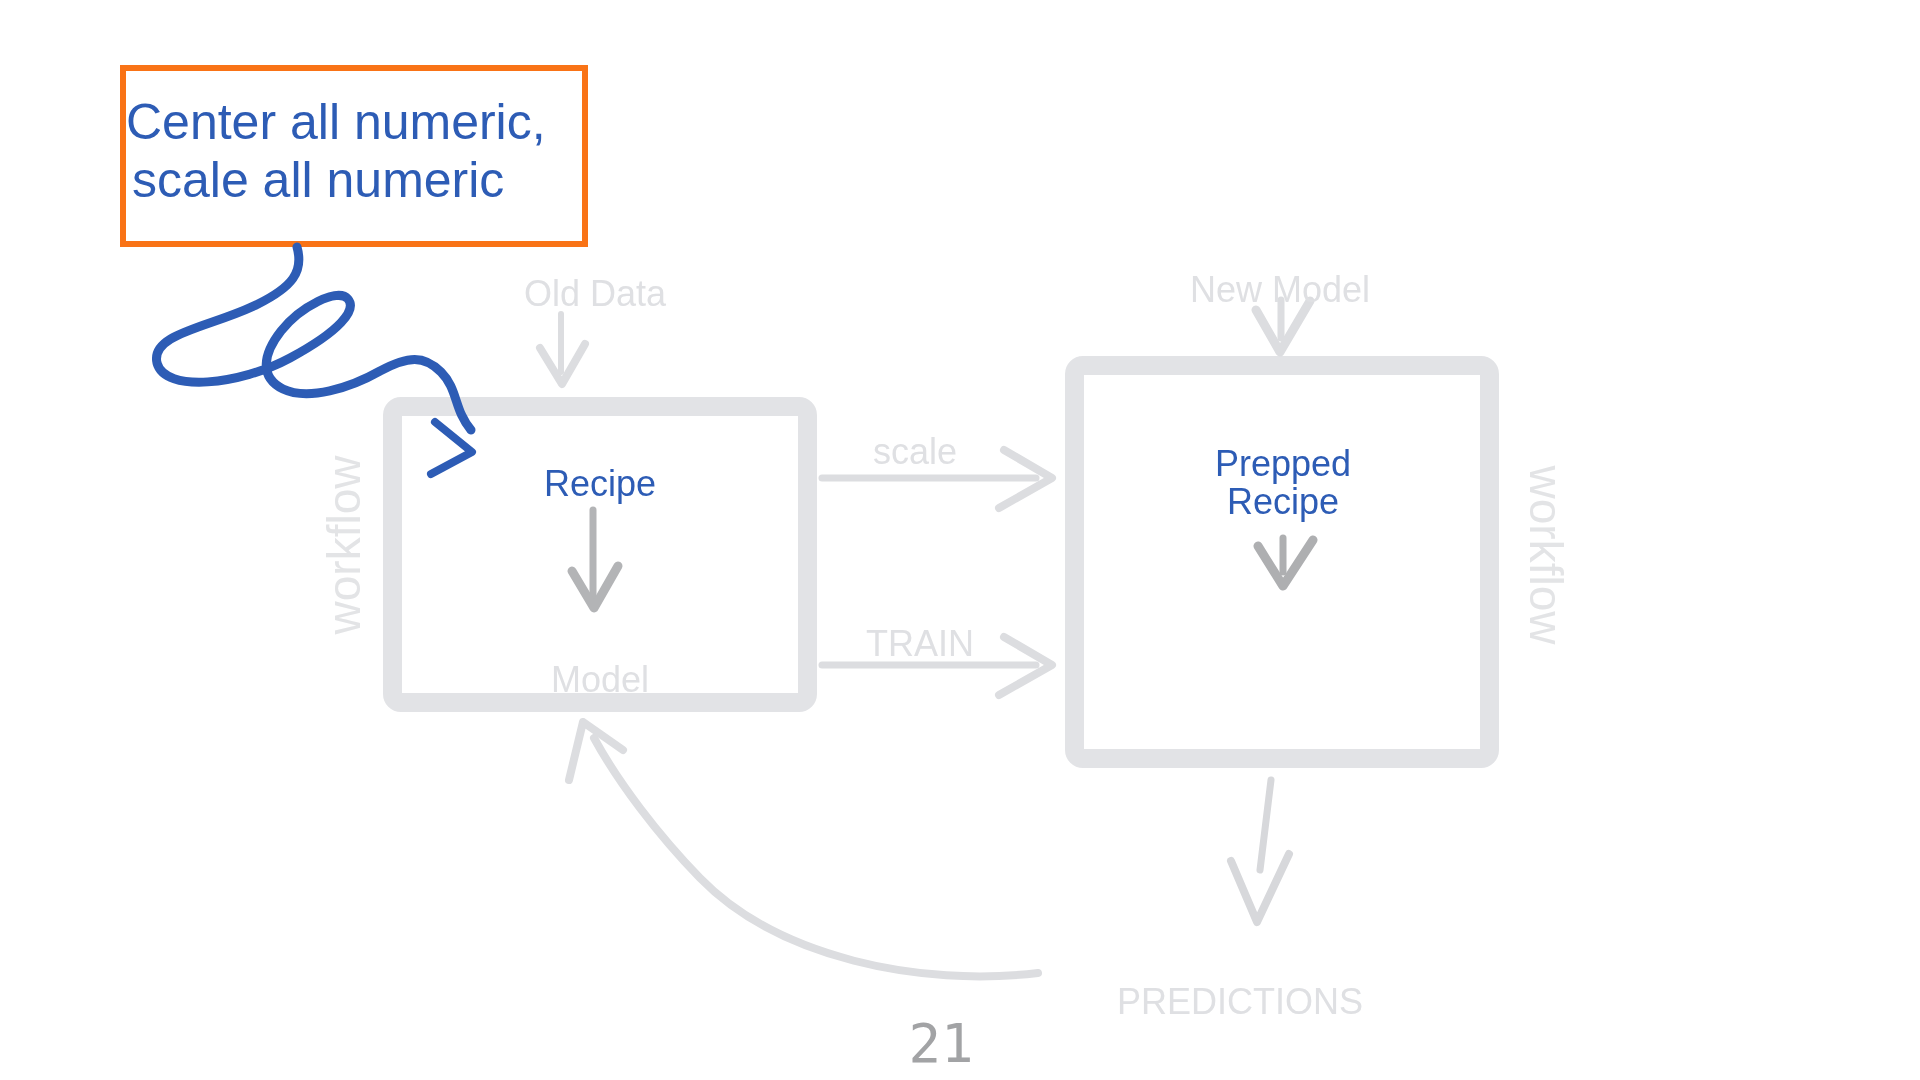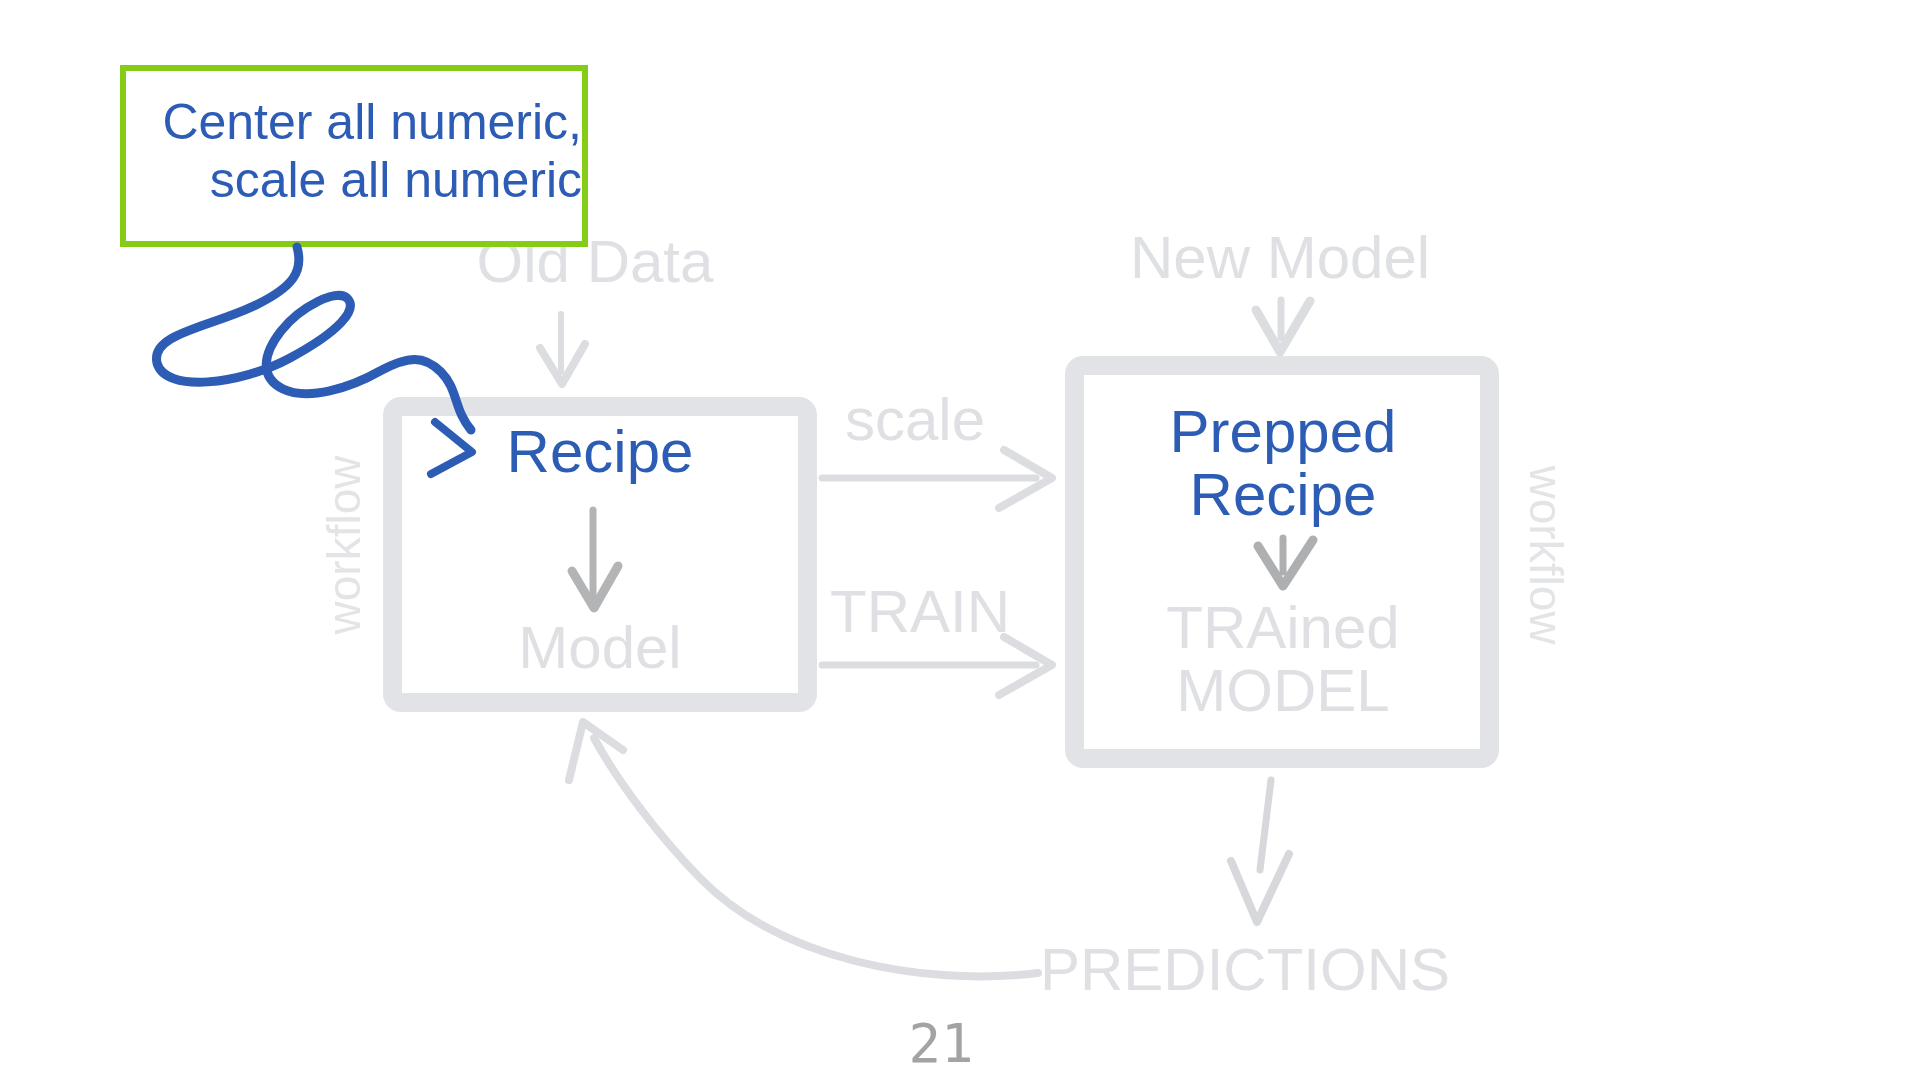--- a/index.html
+++ b/index.html
@@ -2,38 +2,38 @@
 <html><head>
 <meta charset="utf-8">
 <style>
   html,body{margin:0;padding:0;background:#ffffff;}
   .stage{
     position:relative;width:1920px;height:1080px;background:#ffffff;overflow:hidden;
     font-family:"Liberation Sans","DejaVu Sans",sans-serif;
   }
   .lbl{
     position:absolute;text-align:center;white-space:nowrap;
-    font-size:60px;line-height:1.05;color:#dfe0e3;z-index:3;
+    font-size:36px;line-height:1.05;color:#dfe0e3;z-index:3;margin-top:45px;
   }
   .blue{color:#2d5cb5;}
   .box{
     position:absolute;background:#ffffff;border:19px solid #e2e3e6;
     border-radius:18px;box-sizing:border-box;z-index:1;
   }
   .two-line span{display:block;}
   .vertical{
     position:absolute;width:300px;height:50px;text-align:center;
     font-size:46px;color:#e3e4e6;z-index:3;white-space:nowrap;
   }
   .rot-ccw{transform:rotate(-90deg);}
   .rot-cw{transform:rotate(90deg);}
   .callout{
     position:absolute;left:120px;top:65px;width:468px;height:182px;
-    background:#ffffff;border:6px solid #84cc16;box-sizing:border-box;
-    z-index:6;text-align:right;color:#2d5cb5;
+    background:#ffffff;border:6px solid #f97316;box-sizing:border-box;
+    z-index:6;text-align:left;color:#2d5cb5;
     font-size:50px;line-height:58px;padding-top:22px;
   }
   svg.layer{position:absolute;left:0;top:0;z-index:2;pointer-events:none;}
   svg.toplayer{position:absolute;left:0;top:0;z-index:7;pointer-events:none;}
   .pagenum{
     position:absolute;left:891px;top:1012px;width:100px;text-align:center;
     font-family:"DejaVu Sans Mono","Liberation Mono",monospace;
     font-size:54px;color:#a2a3a5;z-index:3;
   }
 </style>
@@ -94,33 +94,29 @@
   <div class="vertical rot-ccw" style="left:192px;top:520px;">workflow</div>
   <div class="vertical rot-cw" style="left:1398px;top:530px;">workflow</div>
 
   <div class="lbl blue" style="left:450px;top:420px;width:300px;">Recipe</div>
   <div class="lbl" style="left:420px;top:616px;width:360px;">Model</div>
 
   <div class="lbl blue two-line" style="left:1110px;top:400px;width:346px;">
     <span>Prepped</span>
     <span>Recipe</span>
   </div>
-  <div class="lbl two-line" style="left:1110px;top:596px;width:346px;">
-    <span>TRAined</span>
-    <span>MODEL</span>
-  </div>
 
   <div class="lbl" style="left:815px;top:388px;width:200px;">scale</div>
   <div class="lbl" style="left:800px;top:580px;width:240px;">TRAIN</div>
 
   <div class="lbl" style="left:1040px;top:938px;width:400px;">PREDICTIONS</div>
 
   <div class="callout">
     <span style="display:block;">Center all numeric,</span>
-    <span style="display:block;">scale all numeric</span>
+    <span style="display:block;padding-left:6px;">scale all numeric</span>
   </div>
 
   <svg class="toplayer" width="1920" height="1080" viewBox="0 0 1920 1080">
     <g stroke="#2d5cb5" fill="none" stroke-linecap="round" stroke-linejoin="round">
       <path stroke-width="9" d="M 297 247
         C 304 272, 292 287, 258 304
         C 212 327, 150 333, 157 363
         C 165 393, 240 385, 290 358
         C 340 331, 357 310, 348 299
         C 338 287, 300 307, 281 331

